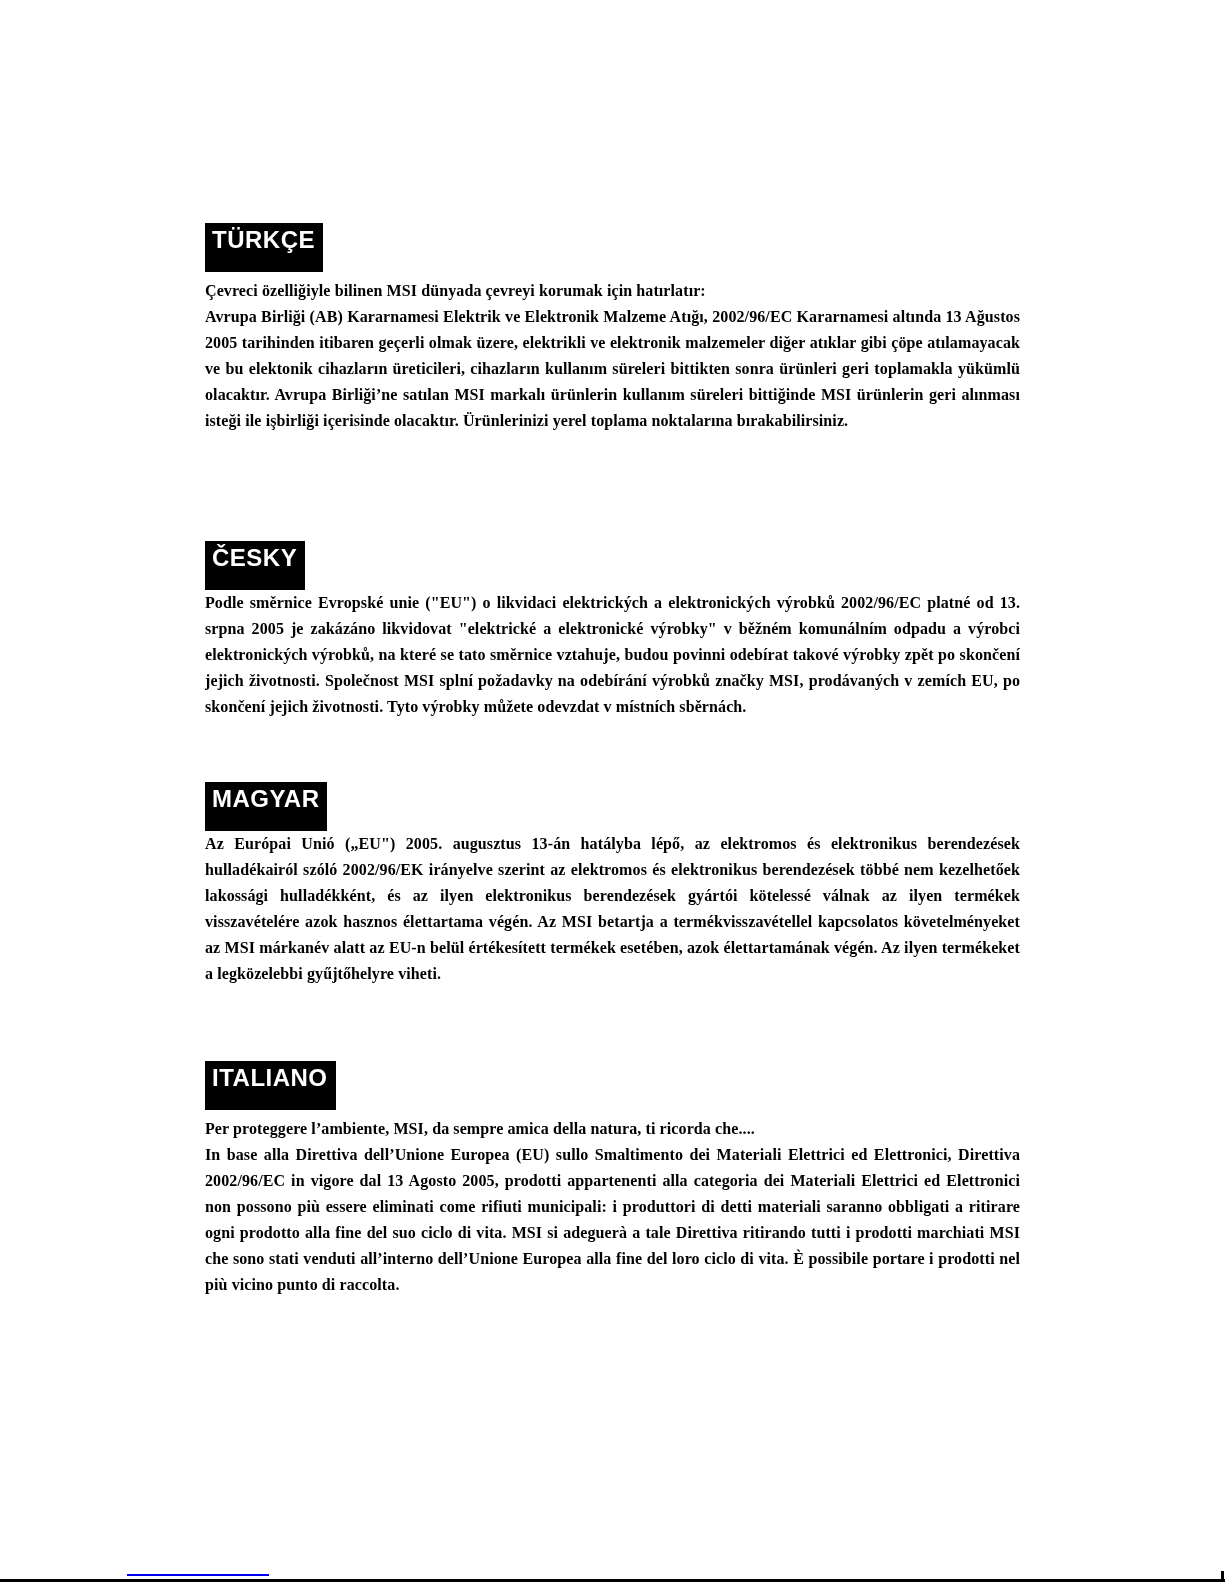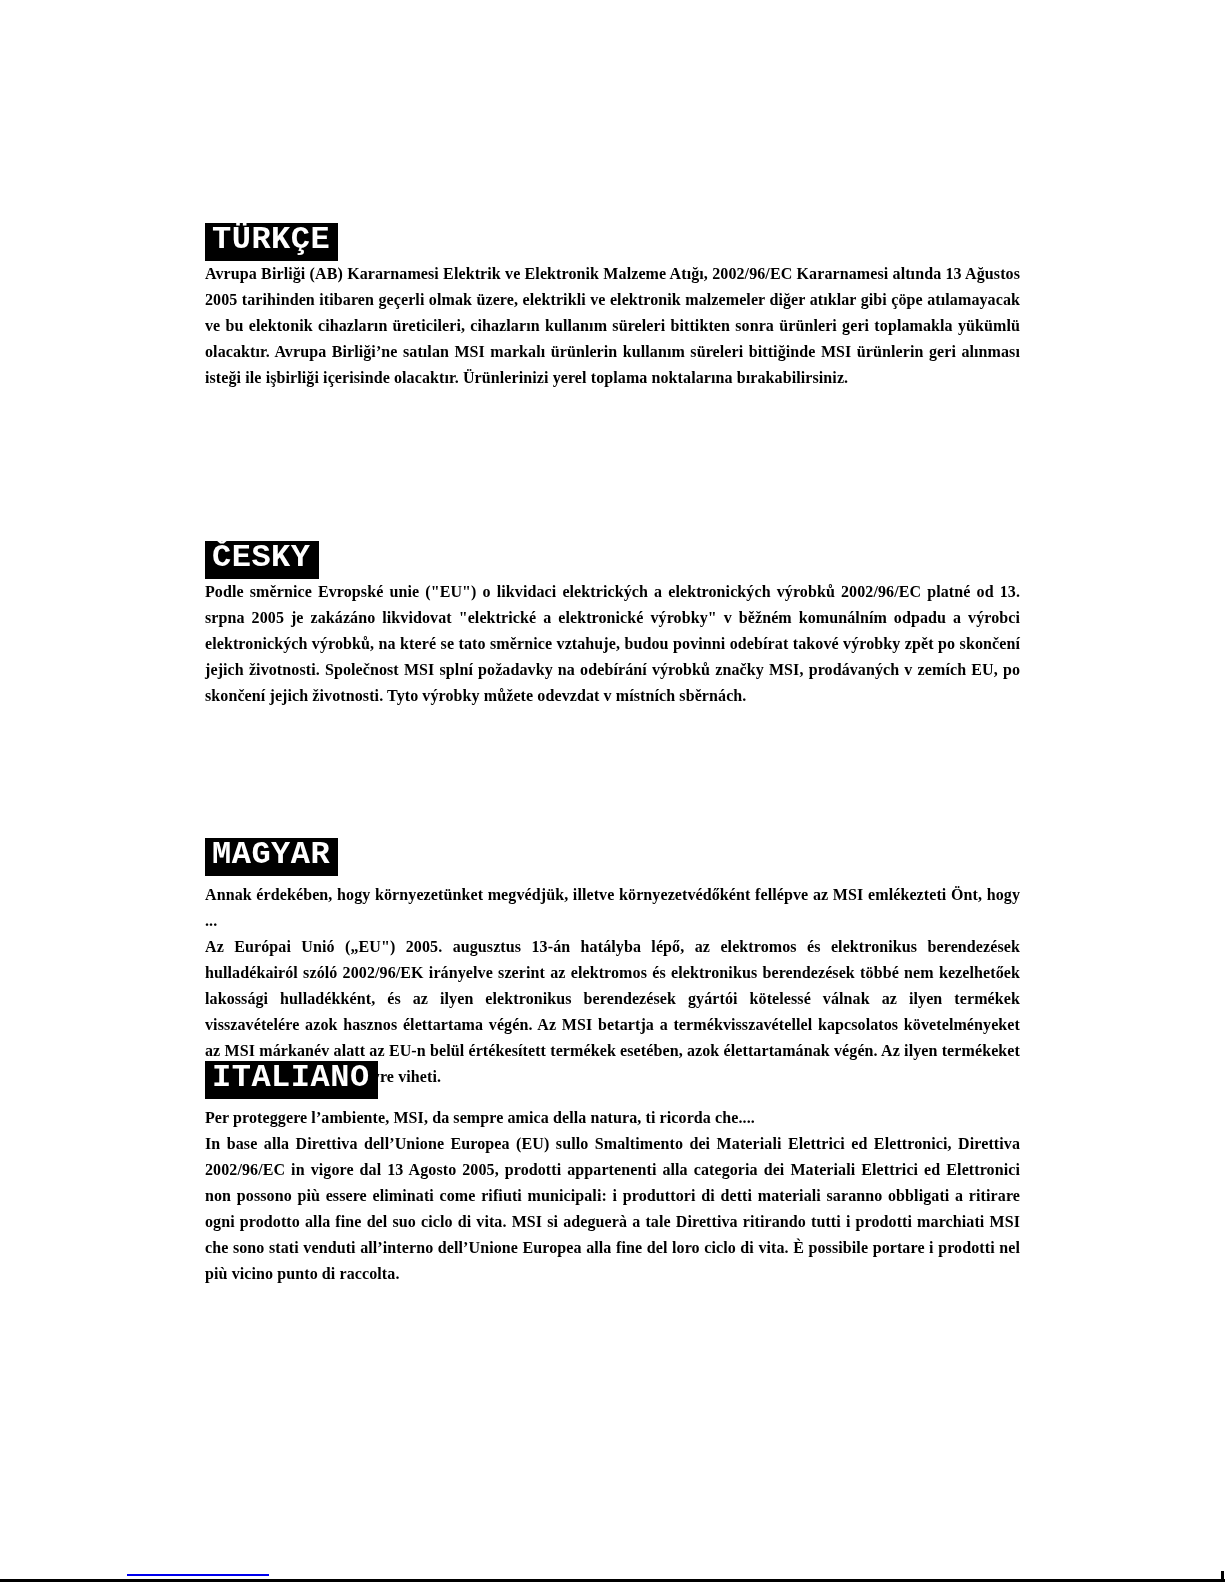--- a/index.html
+++ b/index.html
@@ -18,43 +18,43 @@
   }
   .section {
     position: absolute;
     left: 205px;
     width: 815px;
   }
   .lang-header {
     display: inline-block;
     background: #000000;
     color: #ffffff;
-    font-family: Liberation Mono, monospace;
+    font-family: Liberation Sans, sans-serif;
     font-weight: bold;
-    font-size: 32px;
+    font-size: 24px;
     line-height: 27px;
-    padding: 3px 8px 8px 7px;
+    padding: 3px 8px 19px 7px;
     letter-spacing: 0.5px;
     margin: 0;
   }
   .section p {
     margin: 0;
     color: #000000;
     font-weight: bold;
     font-size: 16px;
     line-height: 26px;
     text-align: justify;
     letter-spacing: 0.1px;
   }
   .section p.intro {
     margin-top: 6px;
   }
   #sec-turkce   { top: 223px; }
   #sec-cesky    { top: 541px; }
-  #sec-magyar   { top: 838px; }
+  #sec-magyar   { top: 782px; }
   #sec-italiano { top: 1061px; }
   .footer-blue-line {
     position: absolute;
     left: 127px;
     top: 1574px;
     width: 142px;
     height: 2px;
     background: #0000ee;
   }
   .footer-black-line {
@@ -74,31 +74,31 @@
     background: #000000;
   }
 </style>
 </head>
 <body>
 
 <div class="page">
 
   <div class="section" id="sec-turkce">
     <div class="lang-header">TÜRKÇE</div>
+    <p class="intro">Çevreci özelliğiyle bilinen MSI dünyada çevreyi korumak için hatırlatır:</p>
     <p class="body">Avrupa Birliği (AB) Kararnamesi Elektrik ve Elektronik Malzeme Atığı, 2002/96/EC Kararnamesi altında 13 Ağustos 2005 tarihinden itibaren geçerli olmak üzere, elektrikli ve elektronik malzemeler diğer atıklar gibi çöpe atılamayacak ve bu elektonik cihazların üreticileri, cihazların kullanım süreleri bittikten sonra ürünleri geri toplamakla yükümlü olacaktır. Avrupa Birliği’ne satılan MSI markalı ürünlerin kullanım süreleri bittiğinde MSI ürünlerin geri alınması isteği ile işbirliği içerisinde olacaktır. Ürünlerinizi yerel toplama noktalarına bırakabilirsiniz.</p>
   </div>
 
   <div class="section" id="sec-cesky">
     <div class="lang-header">ČESKY</div>
     <p class="body">Podle směrnice Evropské unie ("EU") o likvidaci elektrických a elektronických výrobků 2002/96/EC platné od 13. srpna 2005 je zakázáno likvidovat "elektrické a elektronické výrobky" v běžném komunálním odpadu a výrobci elektronických výrobků, na které se tato směrnice vztahuje, budou povinni odebírat takové výrobky zpět po skončení jejich životnosti. Společnost MSI splní požadavky na odebírání výrobků značky MSI, prodávaných v zemích EU, po skončení jejich životnosti. Tyto výrobky můžete odevzdat v místních sběrnách.</p>
   </div>
 
   <div class="section" id="sec-magyar">
     <div class="lang-header">MAGYAR</div>
-    <p class="intro">Annak érdekében, hogy környezetünket megvédjük, illetve környezetvédőként fellépve az MSI emlékezteti Önt, hogy ...</p>
     <p class="body">Az Európai Unió („EU") 2005. augusztus 13-án hatályba lépő, az elektromos és elektronikus berendezések hulladékairól szóló 2002/96/EK irányelve szerint az elektromos és elektronikus berendezések többé nem kezelhetőek lakossági hulladékként, és az ilyen elektronikus berendezések gyártói kötelessé válnak az ilyen termékek visszavételére azok hasznos élettartama végén. Az MSI betartja a termékvisszavétellel kapcsolatos követelményeket az MSI márkanév alatt az EU-n belül értékesített termékek esetében, azok élettartamának végén. Az ilyen termékeket a legközelebbi gyűjtőhelyre viheti.</p>
   </div>
 
   <div class="section" id="sec-italiano">
     <div class="lang-header">ITALIANO</div>
     <p class="intro">Per proteggere l’ambiente, MSI, da sempre amica della natura, ti ricorda che....</p>
     <p class="body">In base alla Direttiva dell’Unione Europea (EU) sullo Smaltimento dei Materiali Elettrici ed Elettronici, Direttiva 2002/96/EC in vigore dal 13 Agosto 2005, prodotti appartenenti alla categoria dei Materiali Elettrici ed Elettronici non possono più essere eliminati come rifiuti municipali: i produttori di detti materiali saranno obbligati a ritirare ogni prodotto alla fine del suo ciclo di vita. MSI si adeguerà a tale Direttiva ritirando tutti i prodotti marchiati MSI che sono stati venduti all’interno dell’Unione Europea alla fine del loro ciclo di vita. È possibile portare i prodotti nel più vicino punto di raccolta.</p>
   </div>
 
   <div class="footer-blue-line"></div>

